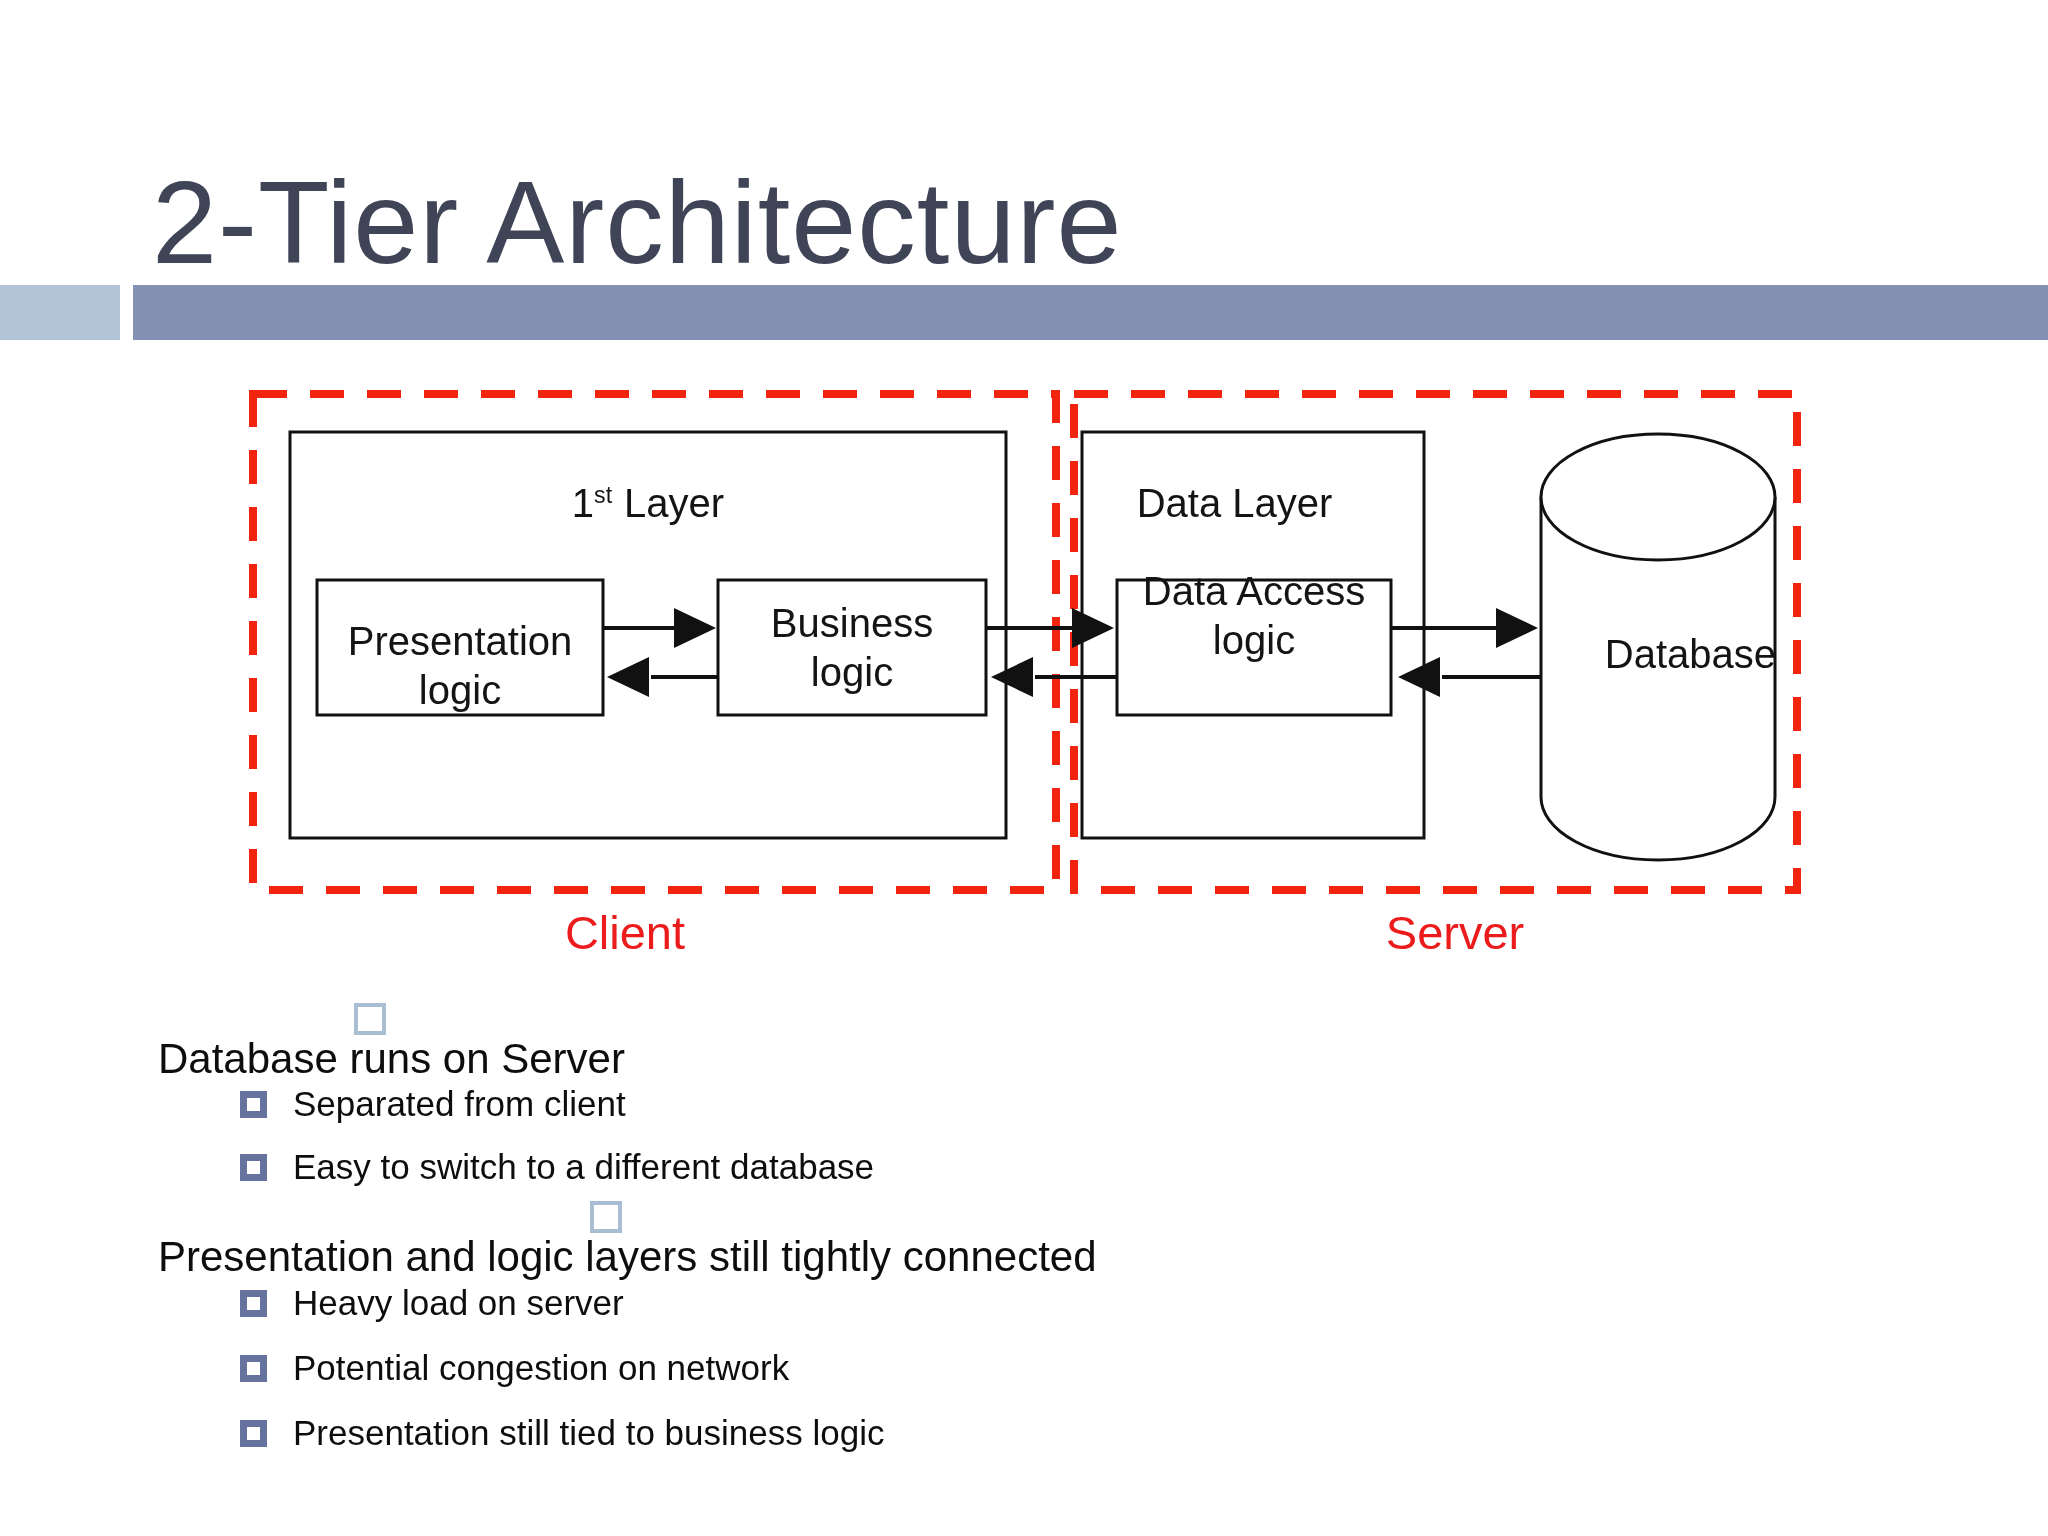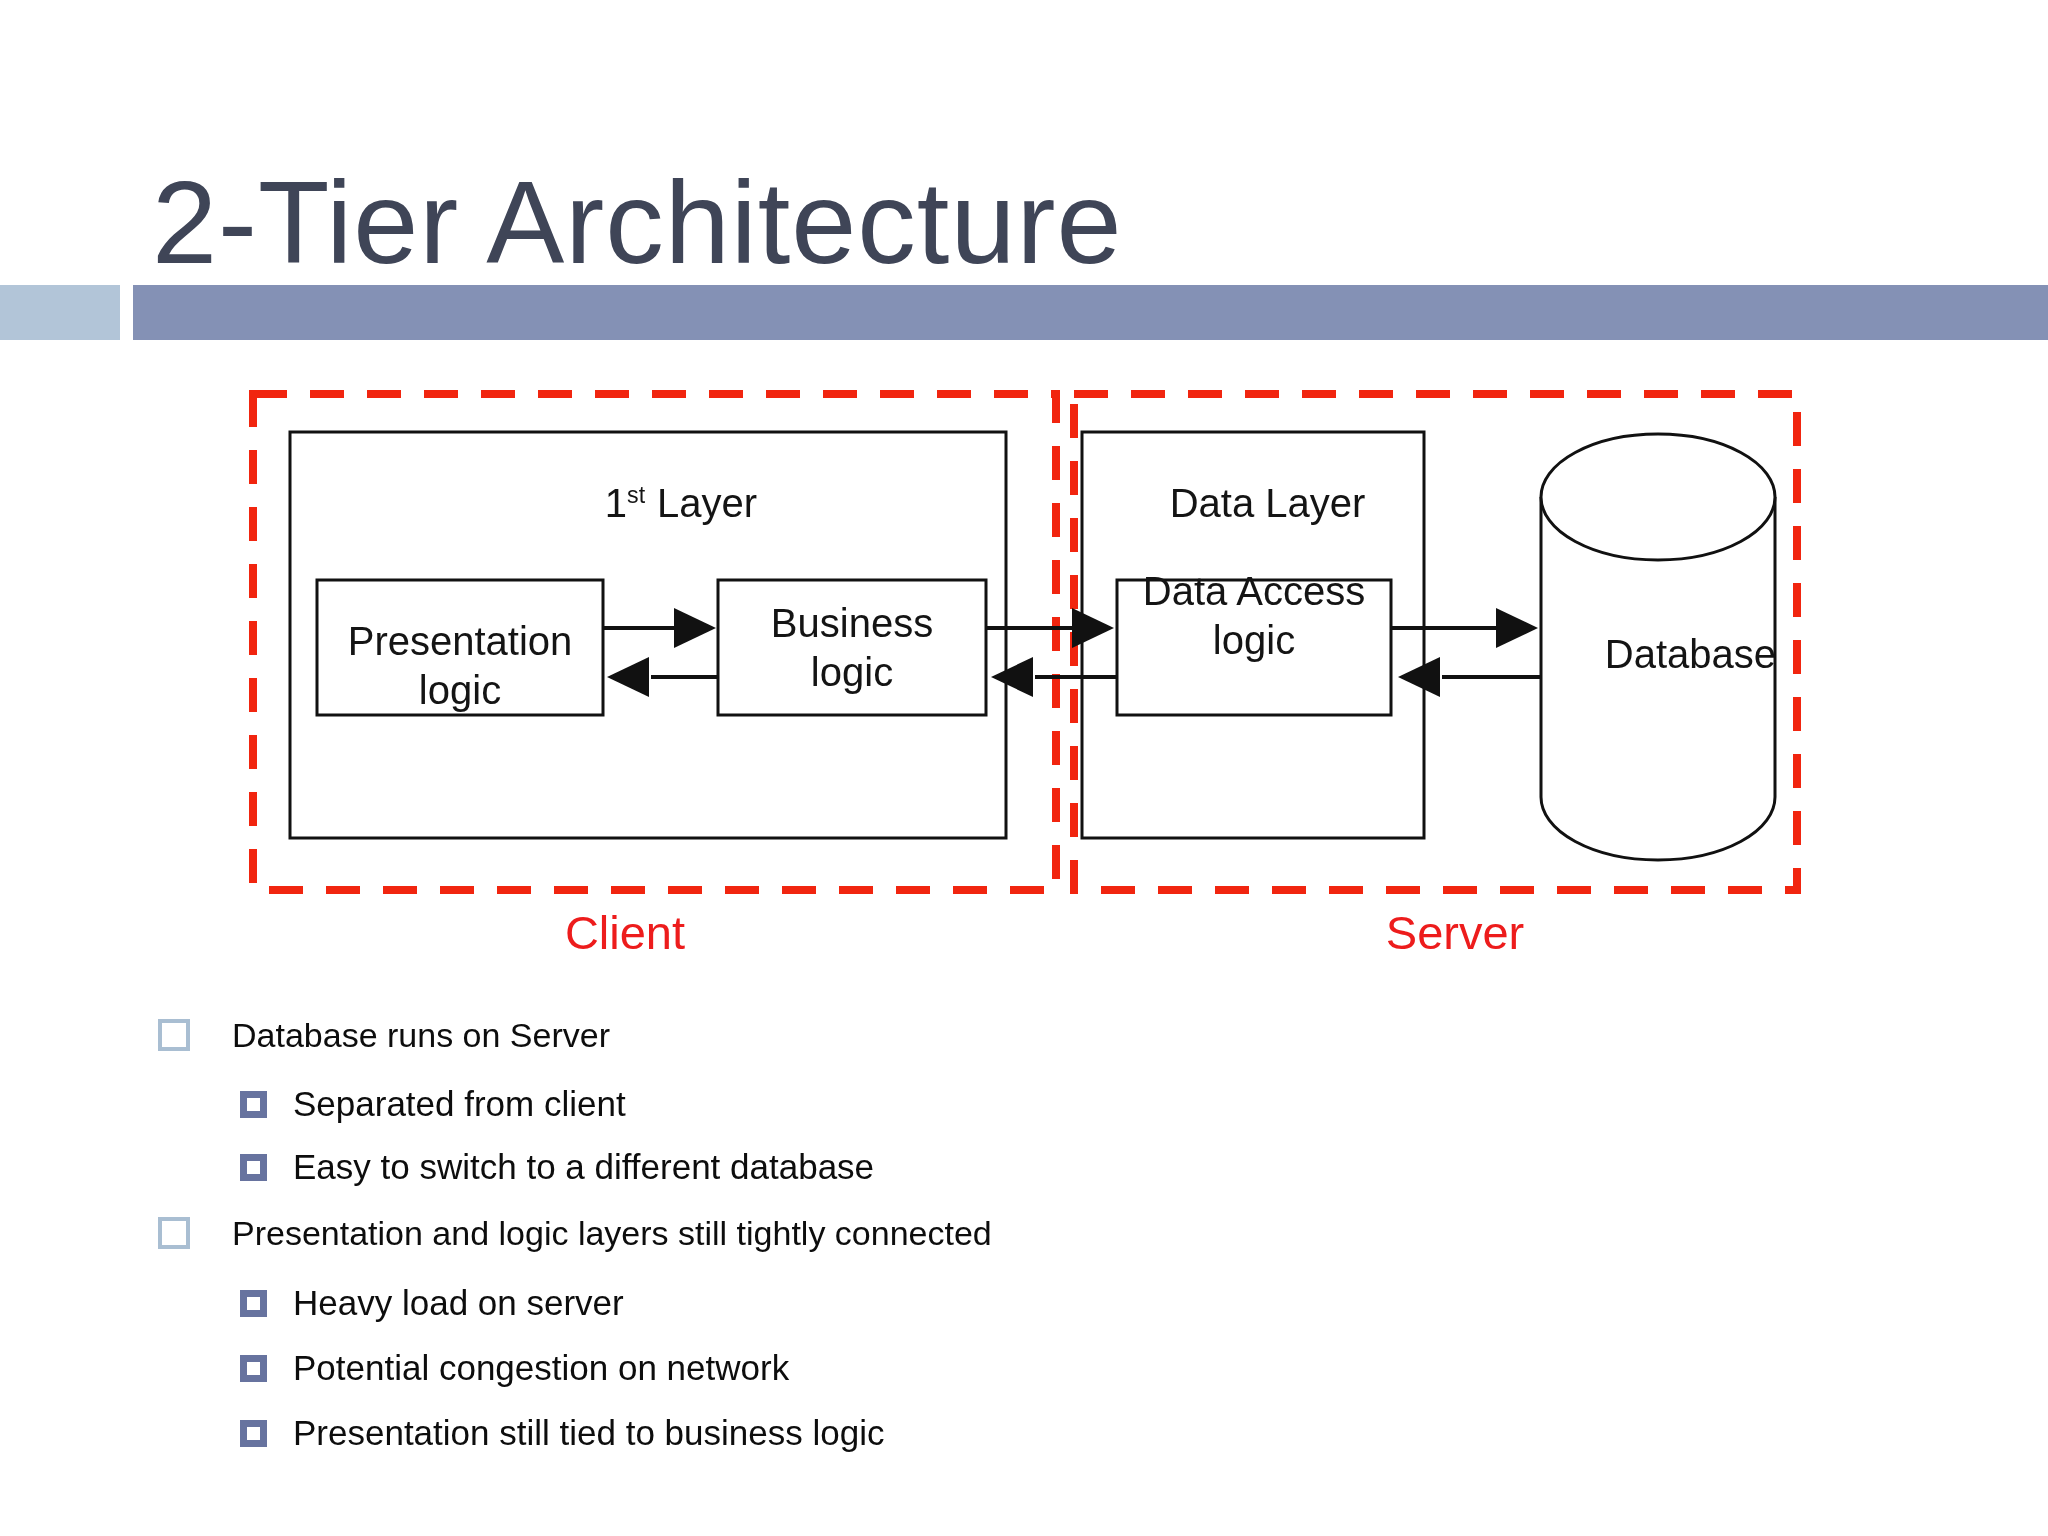--- a/index.html
+++ b/index.html
@@ -11,37 +11,37 @@
   .title{
     position:absolute;left:152px;top:84px;font-size:117px;line-height:1.05;
     font-weight:400;color:#3f4557;letter-spacing:1px;white-space:nowrap;
   }
   
   .accent-square{position:absolute;left:0;top:285px;width:120px;height:55px;background:#b2c5d8;}
   .accent-bar{position:absolute;left:133px;top:285px;width:1915px;height:55px;background:#8491b5;}
   
   .diagram-svg{position:absolute;left:0;top:0;width:2048px;height:1536px;}
   
-  .dlabel{position:absolute;text-align:center;font-size:40px;color:#141414;line-height:1.25;margin-left:33px;}
+  .dlabel{position:absolute;text-align:center;font-size:40px;color:#141414;line-height:1.25;}
   .lbl-first-layer{left:290px;top:478px;width:716px;}
   .lbl-data-layer{left:1082px;top:478px;width:305px;}
   .boxlabel{position:absolute;display:flex;flex-direction:column;align-items:center;justify-content:center;
     font-size:40px;color:#141414;line-height:1.22;text-align:center;}
   .lbl-presentation{left:317px;top:580px;width:286px;height:135px;justify-content:flex-end;}
   .lbl-business{left:718px;top:580px;width:268px;height:135px;}
   .lbl-data-access{left:1117px;top:548px;width:274px;height:135px;}
   .lbl-database{position:absolute;left:1541px;top:632px;width:235px;text-align:right;font-size:40px;color:#141414;}
   .region-label{position:absolute;top:905px;width:370px;text-align:center;font-size:47px;color:#ed1c1c;font-weight:400;}
   .lbl-client{left:440px;}
   .lbl-server{left:1270px;}
   sup.ord{font-size:0.58em;vertical-align:super;line-height:0;}
   .word-gap{margin-left:0.3em;}
   
   .brow{position:absolute;display:flex;align-items:center;height:64px;}
-  .brow.l1{left:158px;font-size:34px;}
+  .brow.l1{left:158px;font-size:42px;flex-direction:column;}
   .brow.l2{left:240px;font-size:35px;}
   .mark1{width:24px;height:24px;border:4px solid #a9bed2;background:#ffffff;margin-right:42px;flex:0 0 auto;}
   .mark2{width:13px;height:13px;border:7px solid #67739f;background:#ffffff;margin-right:26px;flex:0 0 auto;}
   .btext{white-space:nowrap;color:#0d0d0d;}
 </style>
 </head>
 <body>
 
 <div class="slide">
 

